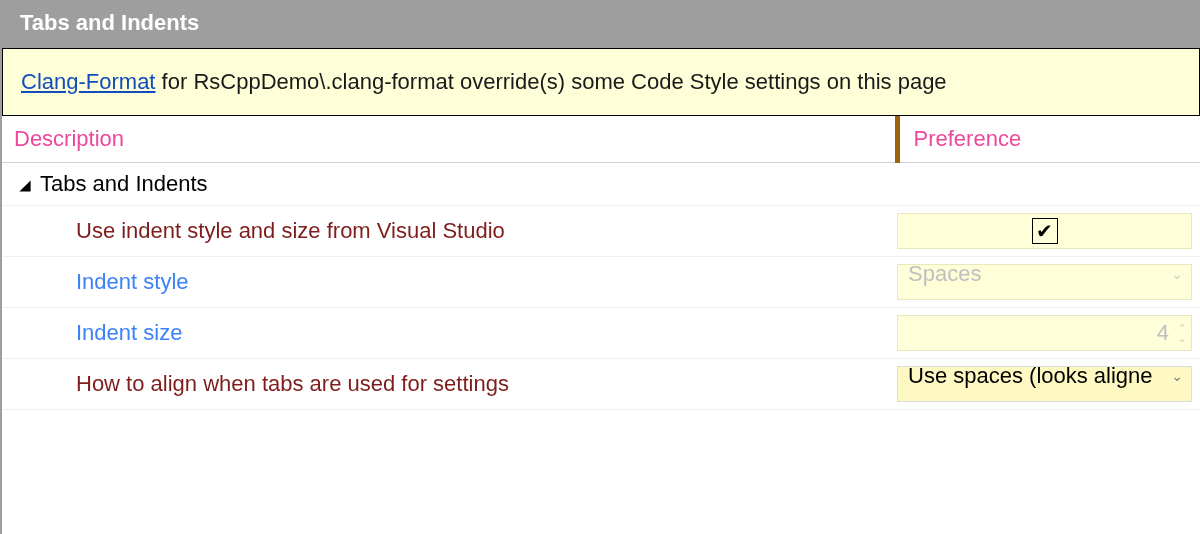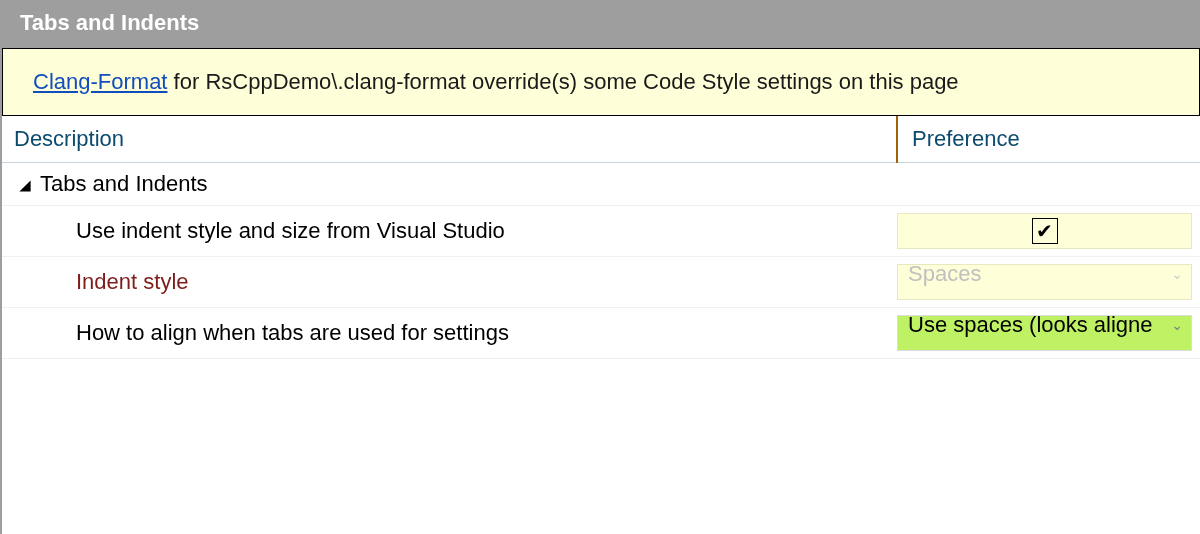--- a/index.html
+++ b/index.html
@@ -11,70 +11,70 @@
     color: #fff;
     font-weight: 600;
     font-size: 22px;
     padding: 10px 18px 12px 18px;
   }
 
   .notice {
     margin: 0;
     border: 1px solid #000;
     background: #fefed8;
-    padding: 20px 30px;
+    padding: 20px 18px;
     font-size: 22px;
     color: #1a1a1a;
   }
   .notice a { color: #104dbf; text-decoration: underline; }
 
   .table {
     width: 100%;
     border-collapse: collapse;
     table-layout: fixed;
   }
   .table .col-pref { width: 303px; }
   .table th {
     text-align: left;
     font-weight: 400;
     font-size: 22px;
-    color: #0c4a6e;
+    color: #ec4899;
     padding: 10px 12px;
     border-bottom: 1px solid #c8d4dd;
     background: #fff;
   }
-  .table th.pref-head { border-left: 2px solid #a16207; padding-left: 14px; }
+  .table th.pref-head { border-left: 5px solid #a16207; padding-left: 14px; }
 
   .group-row td {
     padding: 8px 12px 8px 16px;
     font-size: 22px;
     color: #000;
     border-bottom: 1px solid #f0f0f0;
   }
 
   .row td {
     border-bottom: 1px solid #f0f0f0;
     padding: 0;
   }
   .desc-cell {
     font-size: 22px;
-    color: #000000;
+    color: #7f1d1d;
     padding: 12px 12px 12px 74px !important;
   }
-  .desc-cell.disabled { color: #7f1d1d; border-radius: 24px; }
+  .desc-cell.disabled { color: #3b82f6; border-radius: 24px; }
 
   .pref-cell { padding: 6px 8px 6px 0px !important; }
   .pref-cell-content {
     display: flex;
     align-items: center;
     width: 100%;
     height: 36px;
   }
   .yellow-bg { background: #fefed8; border: 1px solid #e8e8c0; }
-  .grey-bg   { background: #bef264; border: 1px solid #dcdcdc; }
+  .grey-bg   { background: #fef9c3; border: 1px solid #dcdcdc; }
 
   .checkbox-wrap { justify-content: center; }
   .cb {
     width: 26px; height: 26px;
     border: 1px solid #000;
     display: flex; align-items: center; justify-content: center;
     background: #fefed8;
   }
   .cb-mark { font-size: 20px; line-height: 1; color: #000; }
 
@@ -142,20 +142,32 @@
     <tr class="row">
       <td class="desc-cell disabled">Indent style</td>
       <td class="pref-cell">
         <div class="pref-cell-content yellow-bg select-wrap disabled">
           <span>Spaces</span>
           <span class="chev">⌄</span>
         </div>
       </td>
     </tr>
 
+    <tr class="row">
+      <td class="desc-cell disabled">Indent size</td>
+      <td class="pref-cell">
+        <div class="pref-cell-content yellow-bg spin-wrap disabled">
+          <span class="spin-val">4</span>
+          <span class="spin-btns">
+            <span>⌃</span>
+            <span>⌄</span>
+          </span>
+        </div>
+      </td>
+    </tr>
 
 
     <tr class="row">
       <td class="desc-cell">How to align when tabs are used for settings</td>
       <td class="pref-cell">
         <div class="pref-cell-content grey-bg select-wrap">
           <span style="white-space:nowrap; overflow:hidden;">Use spaces (looks aligne</span>
           <span class="chev">⌄</span>
         </div>
       </td>

